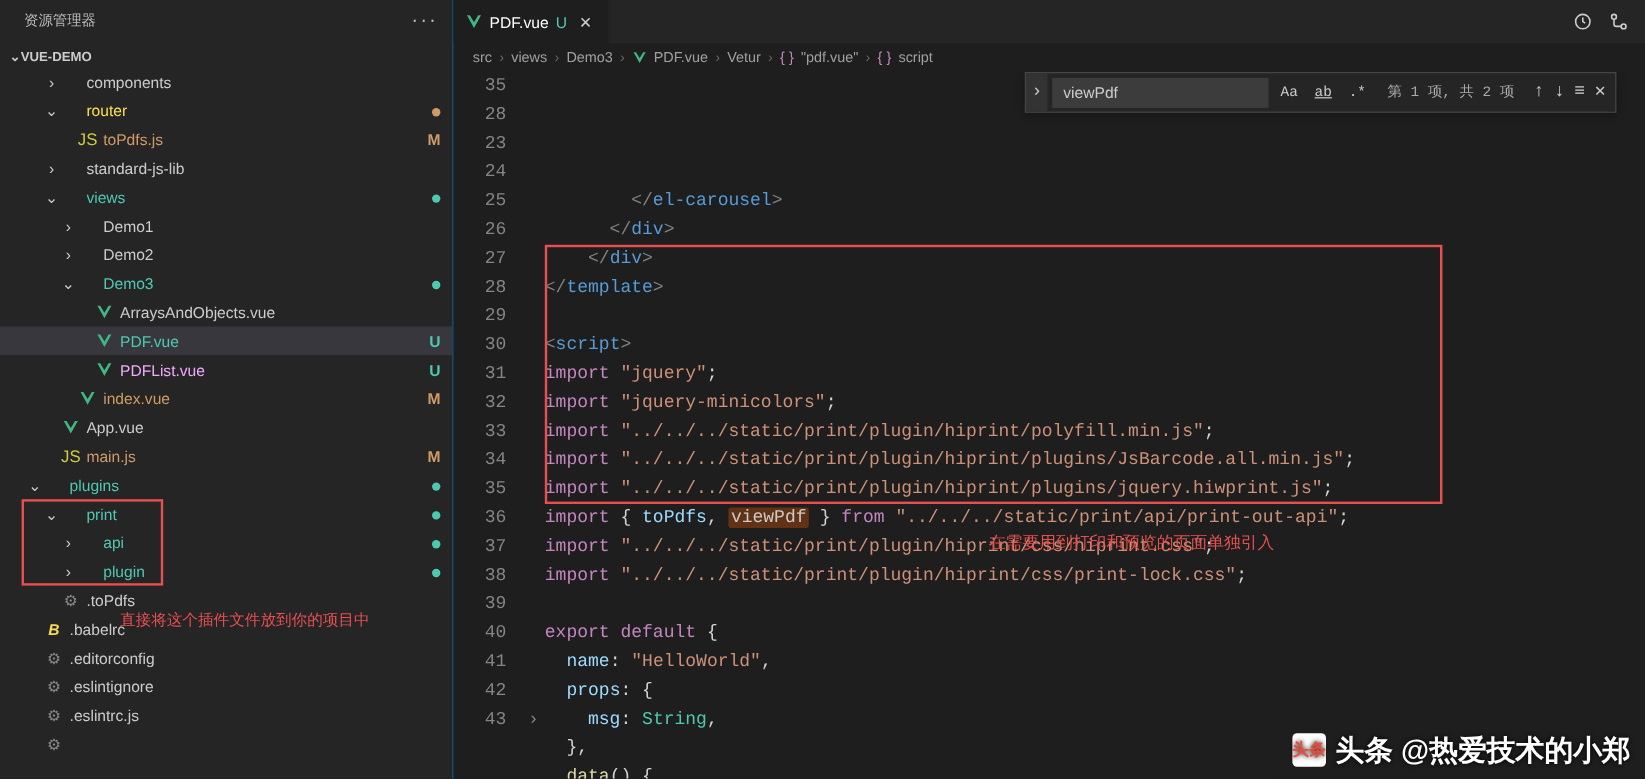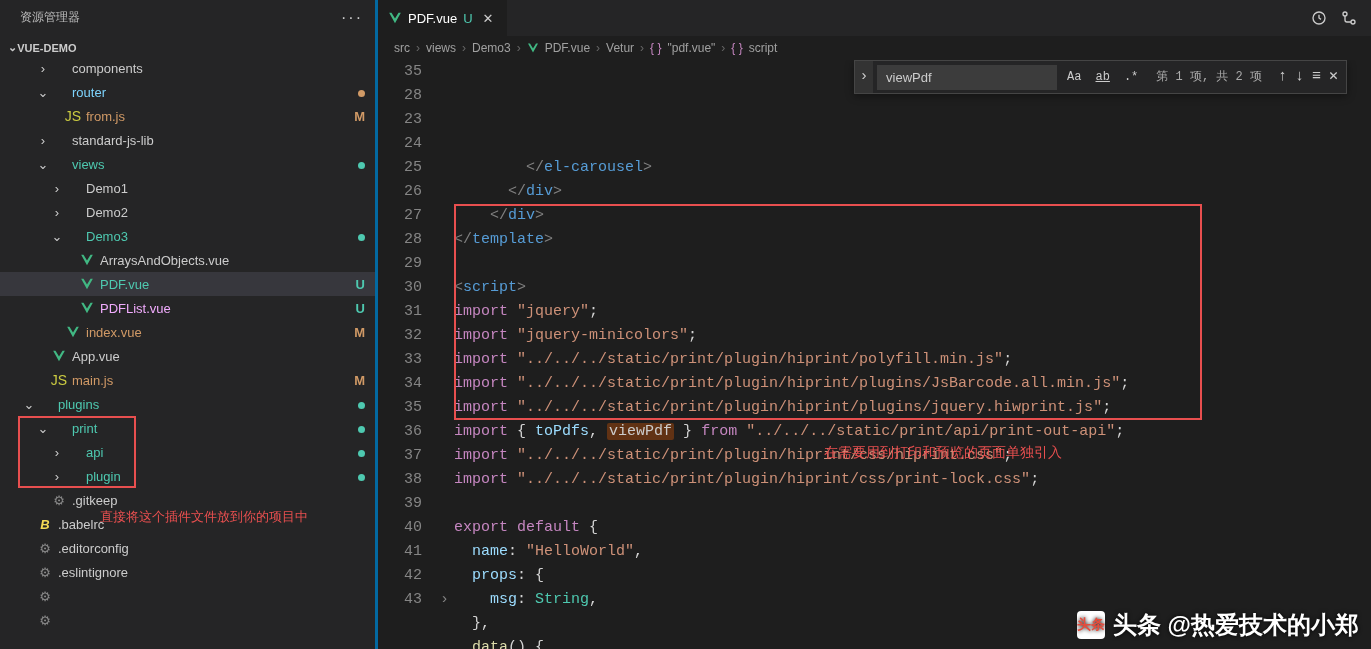--- a/index.html
+++ b/index.html
@@ -15,21 +15,21 @@
       flex-direction: column;
     }
     .main { display: flex; flex: 1; overflow: hidden; }
     
     
     .sidebar {
       width: 378px;
       background: #252526;
       display: flex;
       flex-direction: column;
-      border-right: 3px solid #0369a1;
+      border-right: 1px solid #0369a1;
     }
     .sidebar-header {
       height: 35px;
       display: flex;
       align-items: center;
       justify-content: space-between;
       padding: 0 12px 0 20px;
       color: #bbbbbb;
       font-size: 12px;
     }
@@ -242,29 +242,29 @@
       <ul class="tree" id="tree">
           <li class="tree-item" style="padding-left: 36px;">
             <span class="chev">›</span>
             <span class="icon"></span>
             <span class="label" style="">components</span>
             <span class="status"></span>
           </li>
           <li class="tree-item" style="padding-left: 36px;">
             <span class="chev">⌄</span>
             <span class="icon"></span>
-            <span class="label" style="color:#7dd3fc">router</span>
+            <span class="label" style="color:#fde047">router</span>
             <span class="status"><span class="dot-orange"></span></span>
           </li>
           <li class="tree-item" style="padding-left: 50px;">
             <span class="chev"></span>
             <span class="icon">
               <span class="icon-js">JS</span>
             </span>
-            <span class="label" style="color:#d19a66">from.js</span>
+            <span class="label" style="color:#d19a66">toPdfs.js</span>
             <span class="status"><span class="status-m">M</span></span>
           </li>
           <li class="tree-item" style="padding-left: 36px;">
             <span class="chev">›</span>
             <span class="icon"></span>
             <span class="label" style="">standard-js-lib</span>
             <span class="status"></span>
           </li>
           <li class="tree-item" style="padding-left: 36px;">
             <span class="chev">⌄</span>
@@ -380,21 +380,21 @@
             <span class="chev">›</span>
             <span class="icon"></span>
             <span class="label" style="color:#4ec9b0">plugin</span>
             <span class="status"><span class="dot-green"></span></span>
           </li>
           <li class="tree-item" style="padding-left: 36px;">
             <span class="chev"></span>
             <span class="icon">
               <span class="icon-gear">⚙</span>
             </span>
-            <span class="label" style="">.gitkeep</span>
+            <span class="label" style="">.toPdfs</span>
             <span class="status"></span>
           </li>
           <li class="tree-item" style="padding-left: 22px;">
             <span class="chev"></span>
             <span class="icon">
               <span class="icon-babel">B</span>
             </span>
             <span class="label" style="">.babelrc</span>
             <span class="status"></span>
           </li>
@@ -412,20 +412,21 @@
               <span class="icon-gear">⚙</span>
             </span>
             <span class="label" style="">.eslintignore</span>
             <span class="status"></span>
           </li>
           <li class="tree-item" style="padding-left: 22px;">
             <span class="chev"></span>
             <span class="icon">
               <span class="icon-gear">⚙</span>
             </span>
+            <span class="label" style="">.eslintrc.js</span>
             <span class="status"></span>
           </li>
           <li class="tree-item" style="padding-left: 22px;">
             <span class="chev"></span>
             <span class="icon">
               <span class="icon-gear">⚙</span>
             </span>
             <span class="status"></span>
           </li>
         </ul>

